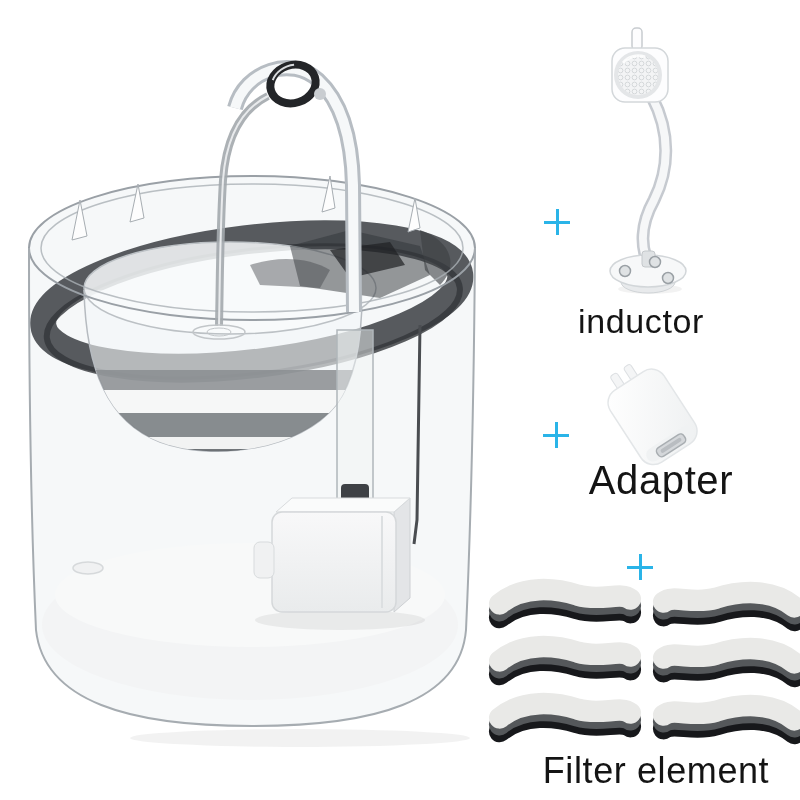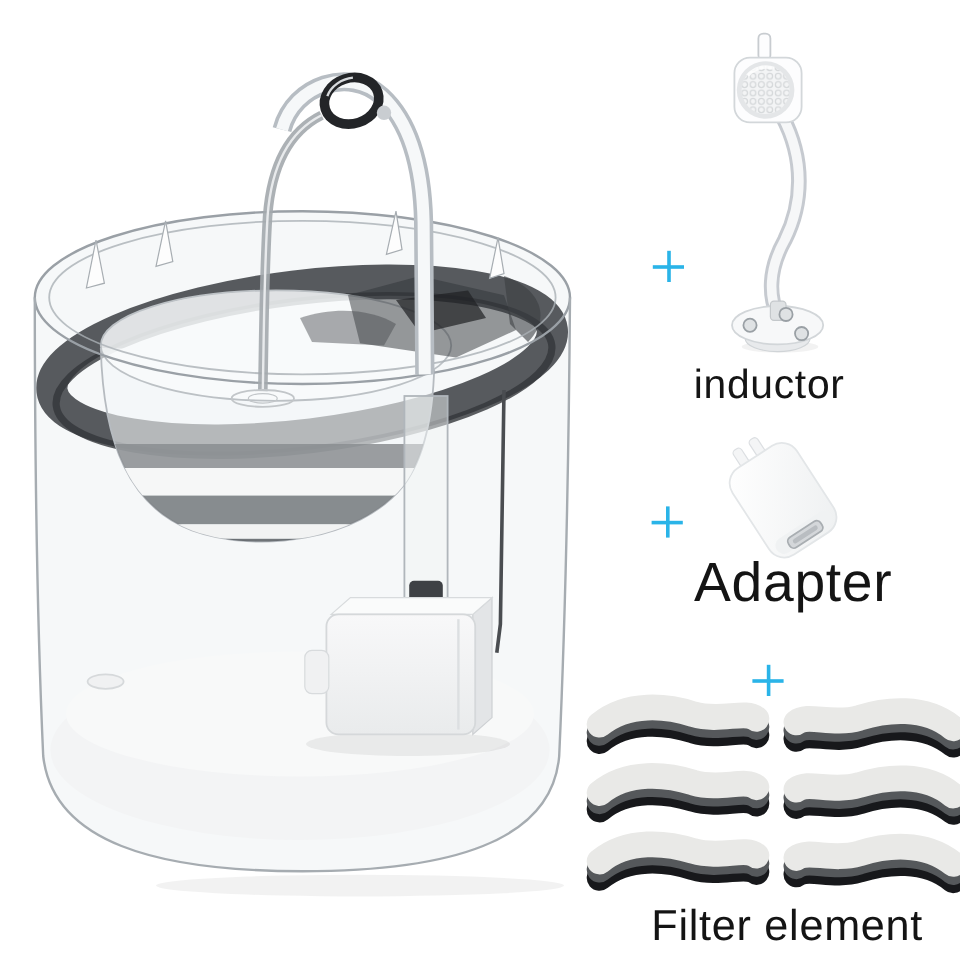--- a/index.html
+++ b/index.html
@@ -3,21 +3,21 @@
 <meta charset="utf-8">
 <style>
   html,body{margin:0;padding:0;}
   body{width:800px;height:800px;overflow:hidden;background:#fff;}
   .canvas{position:relative;width:800px;height:800px;background:#fff;overflow:hidden;
           font-family:"Liberation Sans",sans-serif;}
   .abs{position:absolute;}
   .label{position:absolute;color:var(--label-text,#141414);text-align:center;
          letter-spacing:.6px;font-weight:400;white-space:nowrap;}
   .label-inductor{left:511px;top:302px;width:260px;font-size:34px;}
-  .label-adapter{left:531px;top:458px;width:260px;font-size:46px;}
+  .label-adapter{left:531px;top:458px;width:260px;font-size:40px;}
   .label-filter{left:506px;top:750px;width:300px;font-size:36px;}
   .plus{position:absolute;width:26px;height:26px;color:var(--accent-plus,#2ab4e8);}
   .plus::before{content:"";position:absolute;left:0;right:0;top:11.5px;height:3px;background:currentColor;}
   .plus::after{content:"";position:absolute;top:0;bottom:0;left:11.5px;width:3px;background:currentColor;}
   .plus-text{position:absolute;width:0;height:0;overflow:hidden;}
   .plus-1{left:544px;top:209px;}
   .plus-2{left:543px;top:422px;}
   .plus-3{left:627px;top:554px;}
   .filter-piece{position:absolute;width:158px;height:62px;}
   .f-white{stroke:var(--filter-white,#e9e9e7);}

